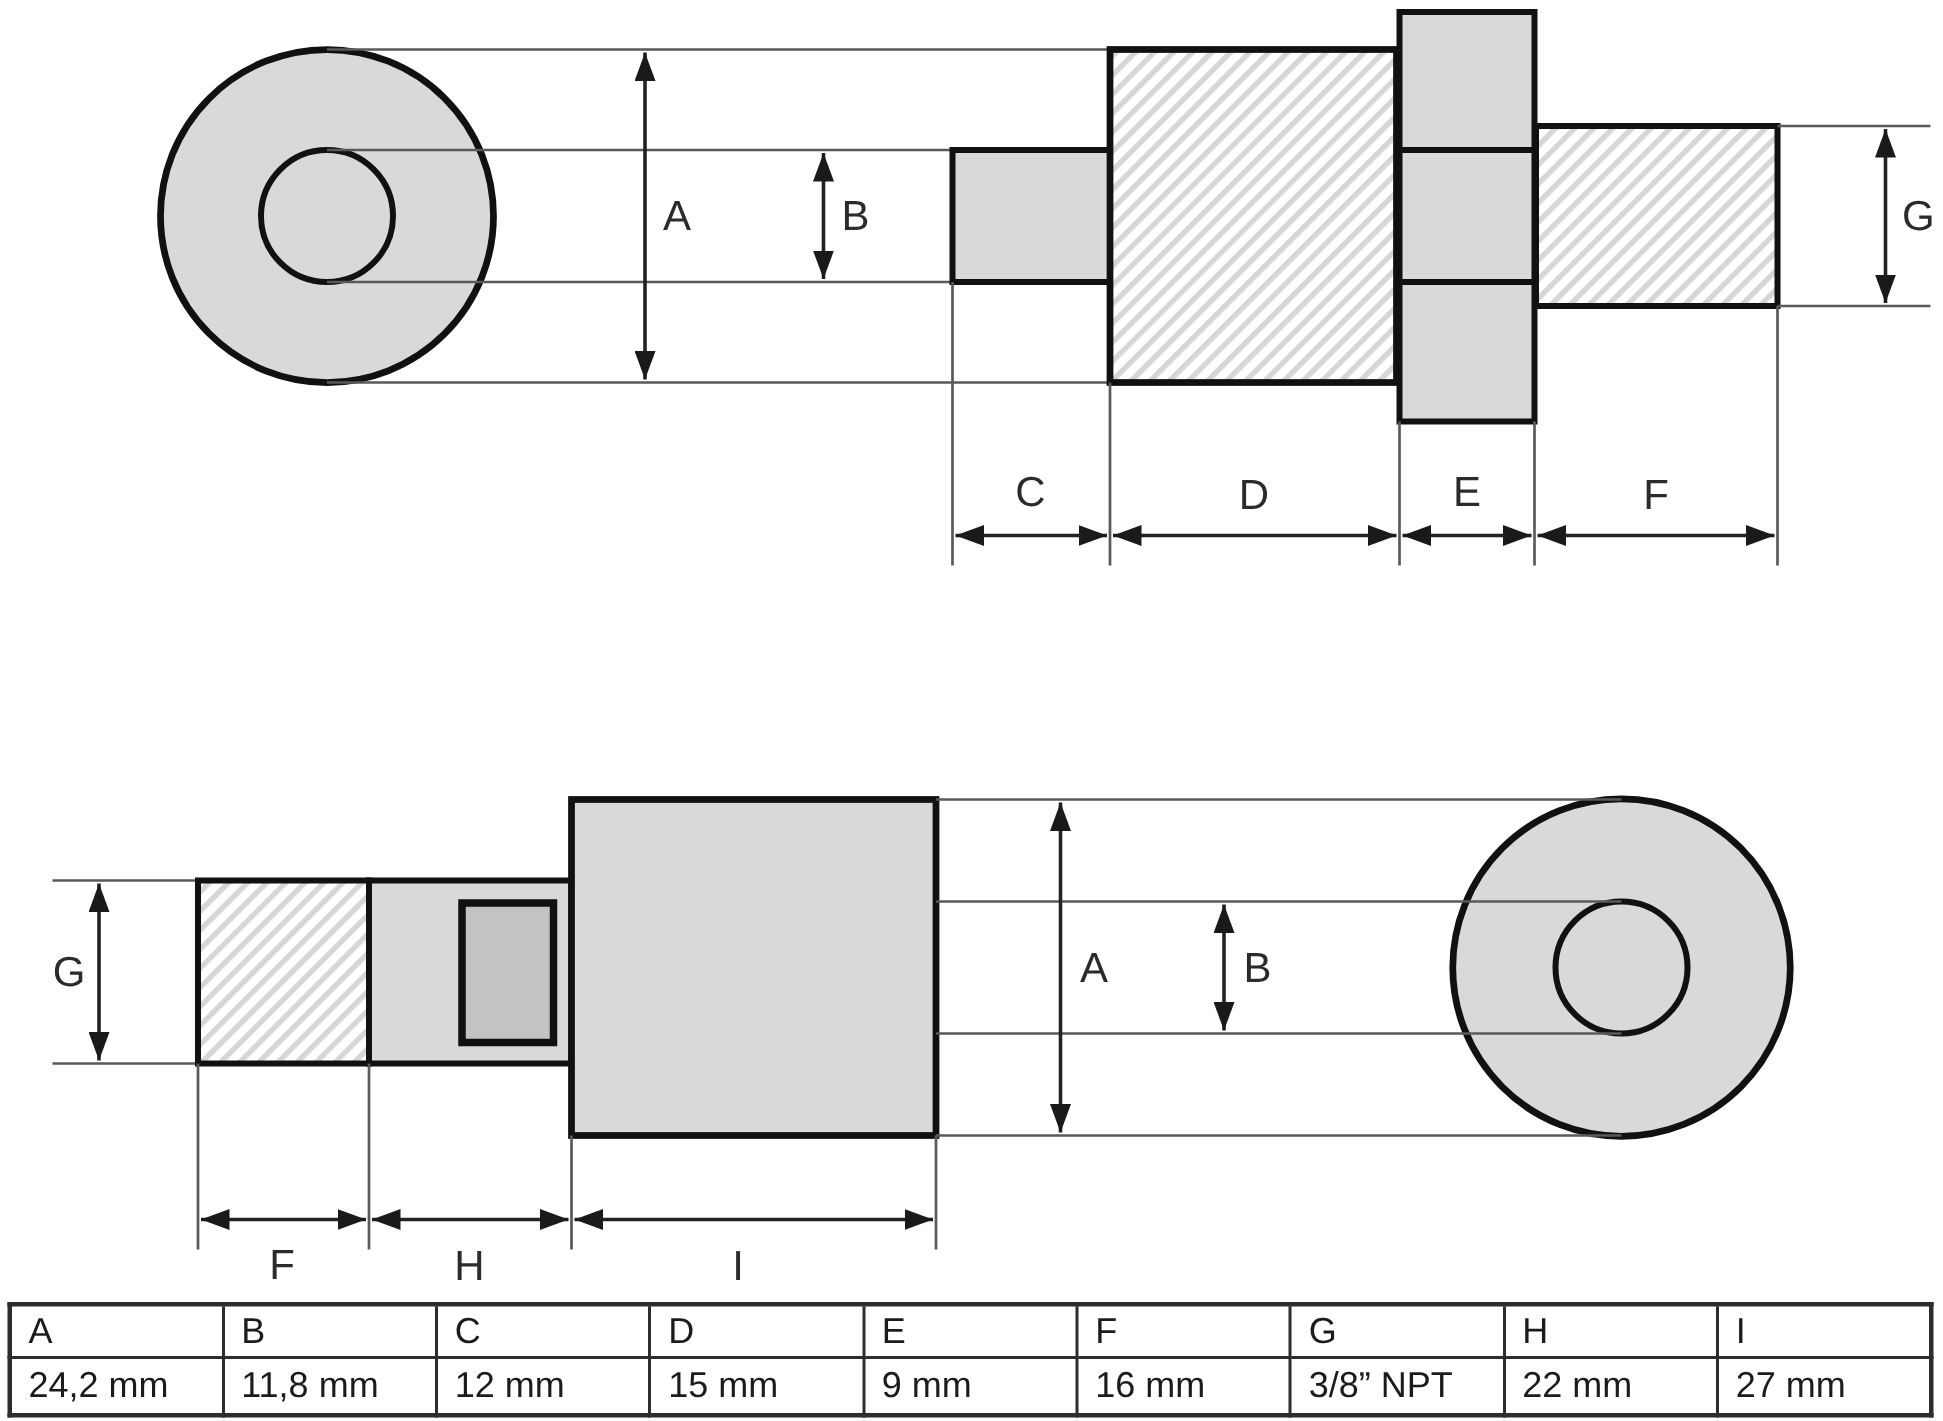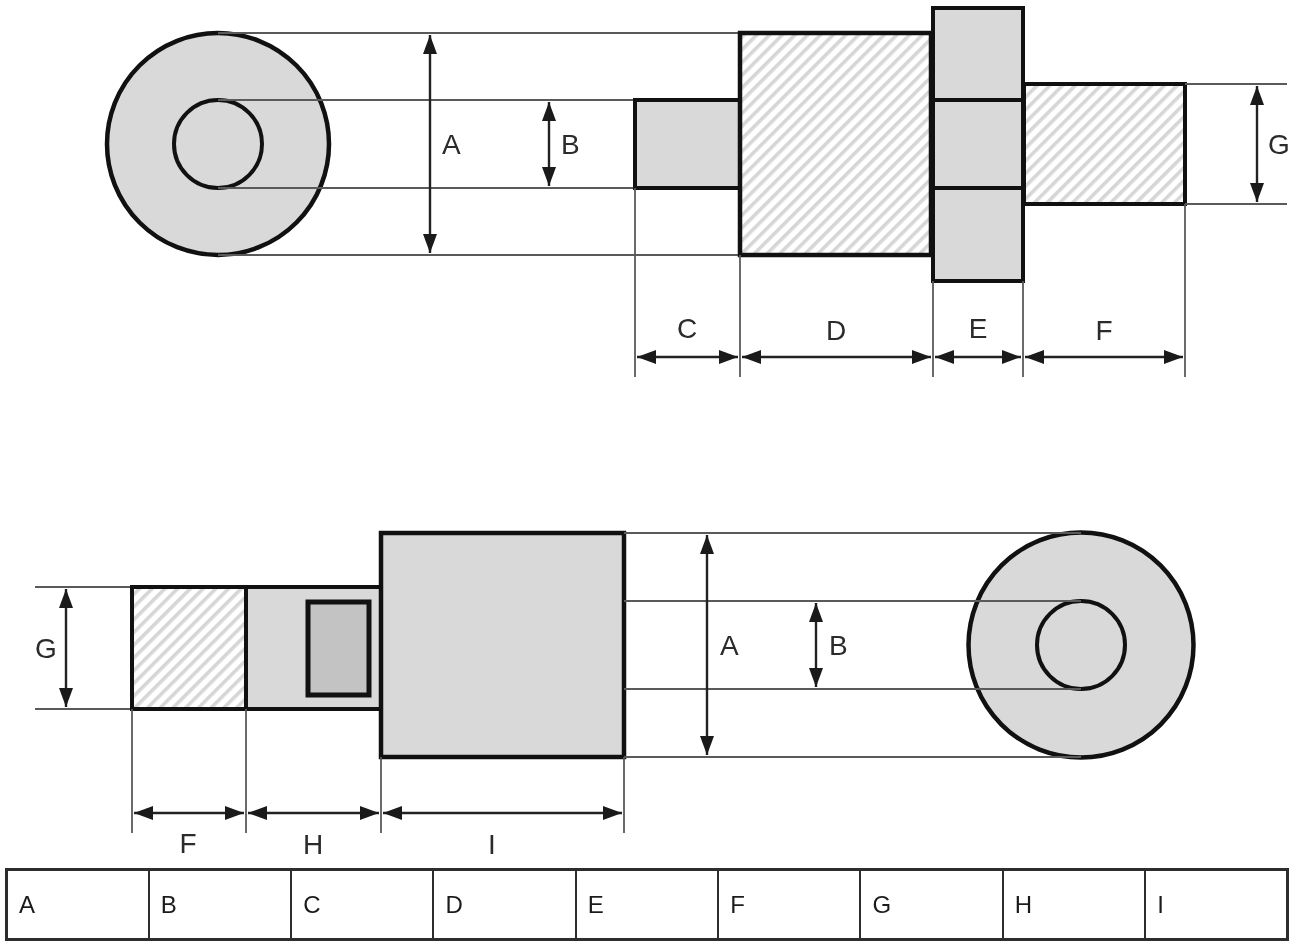--- a/index.html
+++ b/index.html
@@ -141,16 +141,27 @@
       <td>A</td>
       <td>B</td>
       <td>C</td>
       <td>D</td>
       <td>E</td>
       <td>F</td>
       <td>G</td>
       <td>H</td>
       <td>I</td>
     </tr>
+    <tr class="val">
+      <td>24,2 mm</td>
+      <td>11,8 mm</td>
+      <td>12 mm</td>
+      <td>15 mm</td>
+      <td>9 mm</td>
+      <td>16 mm</td>
+      <td>3/8” NPT</td>
+      <td>22 mm</td>
+      <td>27 mm</td>
+    </tr>
   </tbody>
 </table>
 
 </div>
 
 </body></html>

